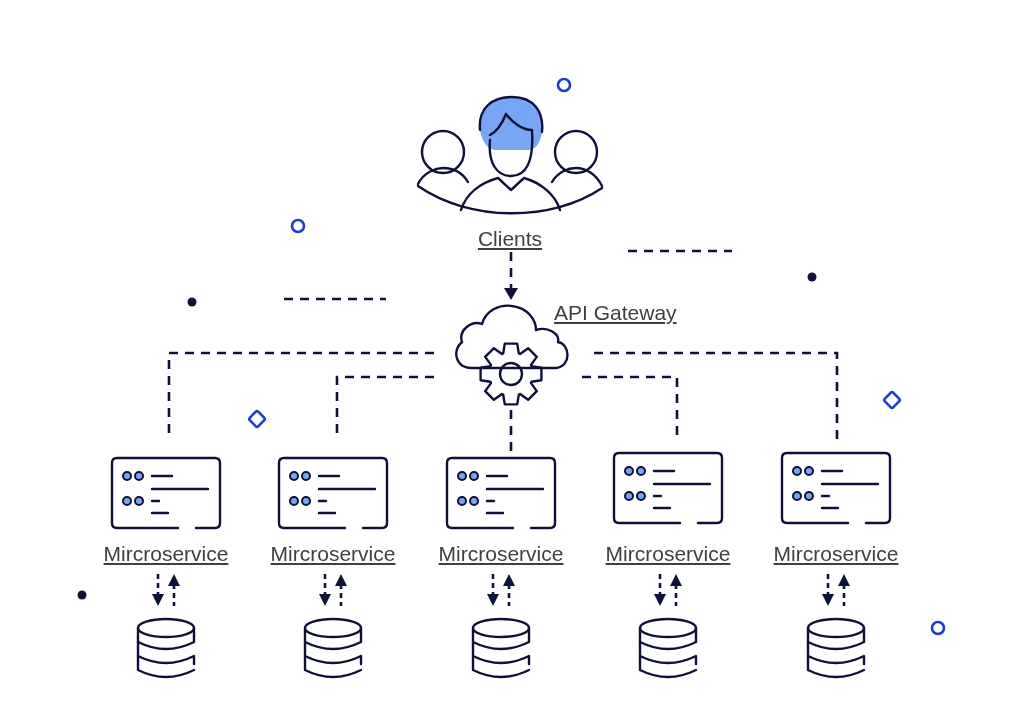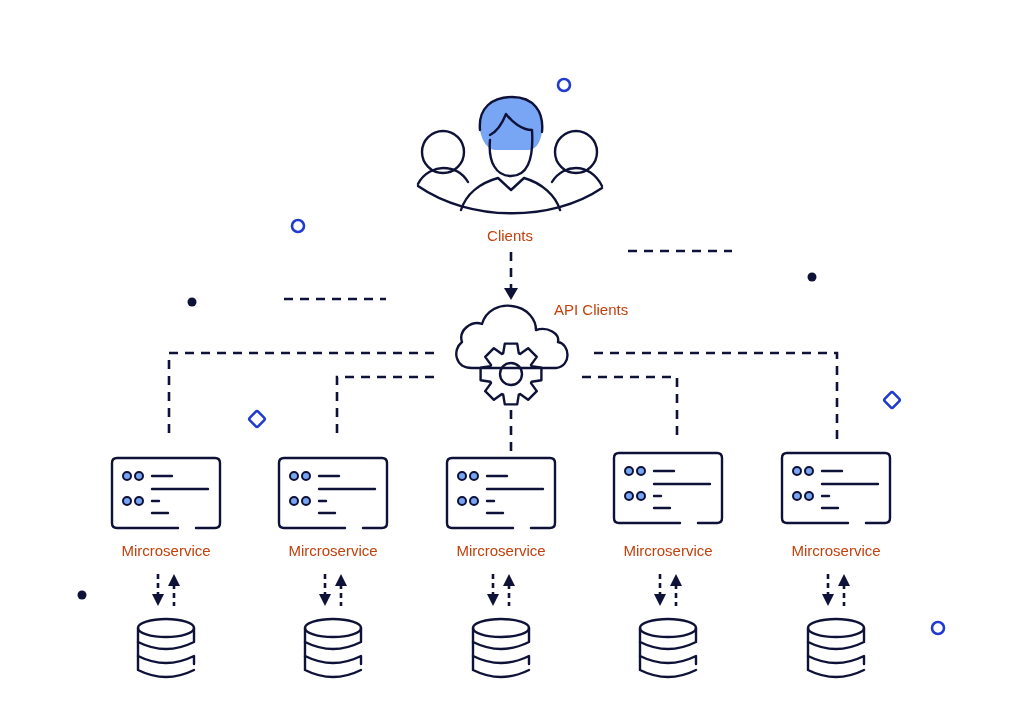--- a/index.html
+++ b/index.html
@@ -1,19 +1,19 @@
 <!DOCTYPE html>
 <html><head>
 <meta charset="utf-8">
 <style>
   html, body { margin:0; padding:0; background:#ffffff; }
   body { width:1022px; height:717px; position:relative; overflow:hidden;
          font-family:"Liberation Sans", sans-serif; color:#10123a; }
   svg#diagram { position:absolute; left:0; top:0; }
-  .label { position:absolute; font-size:15px; color:#c2410c; white-space:nowrap; }
+  .label { position:absolute; font-size:21px; color:#404040; white-space:nowrap;text-decoration:underline; }
   .lbl-center { transform:translateX(-50%); }
 </style>
 </head>
 <body>
 
 <svg id="diagram" width="1022" height="717" viewBox="0 0 1022 717">
   <g id="decor">
       <circle cx="564" cy="85" r="6" fill="none" stroke="#1f3bd1" stroke-width="2.6"></circle>
       <circle cx="298" cy="226" r="6" fill="none" stroke="#1f3bd1" stroke-width="2.6"></circle>
       <circle cx="938" cy="628" r="6" fill="none" stroke="#1f3bd1" stroke-width="2.6"></circle>
@@ -153,19 +153,19 @@
           <path d="M808 628 L808 670 Q836 684 864 670" stroke="#0f1238" stroke-width="2.4" fill="none" stroke-linecap="round" stroke-linejoin="round"></path>
           <path d="M808 642 Q836 656 864 642 L864 628" stroke="#0f1238" stroke-width="2.4" fill="none" stroke-linecap="round" stroke-linejoin="round"></path>
           <path d="M808 656 Q836 670 864 656 L864 664" stroke="#0f1238" stroke-width="2.4" fill="none" stroke-linecap="round" stroke-linejoin="round"></path>
           <ellipse cx="836" cy="628" rx="28" ry="9" fill="none" stroke="#0f1238" stroke-width="2.4" stroke-linecap="round" stroke-linejoin="round"></ellipse>
         </g>
       </g>
     </g>
 </svg>
 
 <div class="label lbl-center" style="left:510px; top:227px;">Clients</div>
-<div class="label" style="left:554px; top:301px;">API Clients</div>
+<div class="label" style="left:554px; top:301px;">API Gateway</div>
 
 <div class="label lbl-center" style="left:166px; top:542px;">Mircroservice</div>
 <div class="label lbl-center" style="left:333px; top:542px;">Mircroservice</div>
 <div class="label lbl-center" style="left:501px; top:542px;">Mircroservice</div>
 <div class="label lbl-center" style="left:668px; top:542px;">Mircroservice</div>
 <div class="label lbl-center" style="left:836px; top:542px;">Mircroservice</div>
 
 </body></html>

